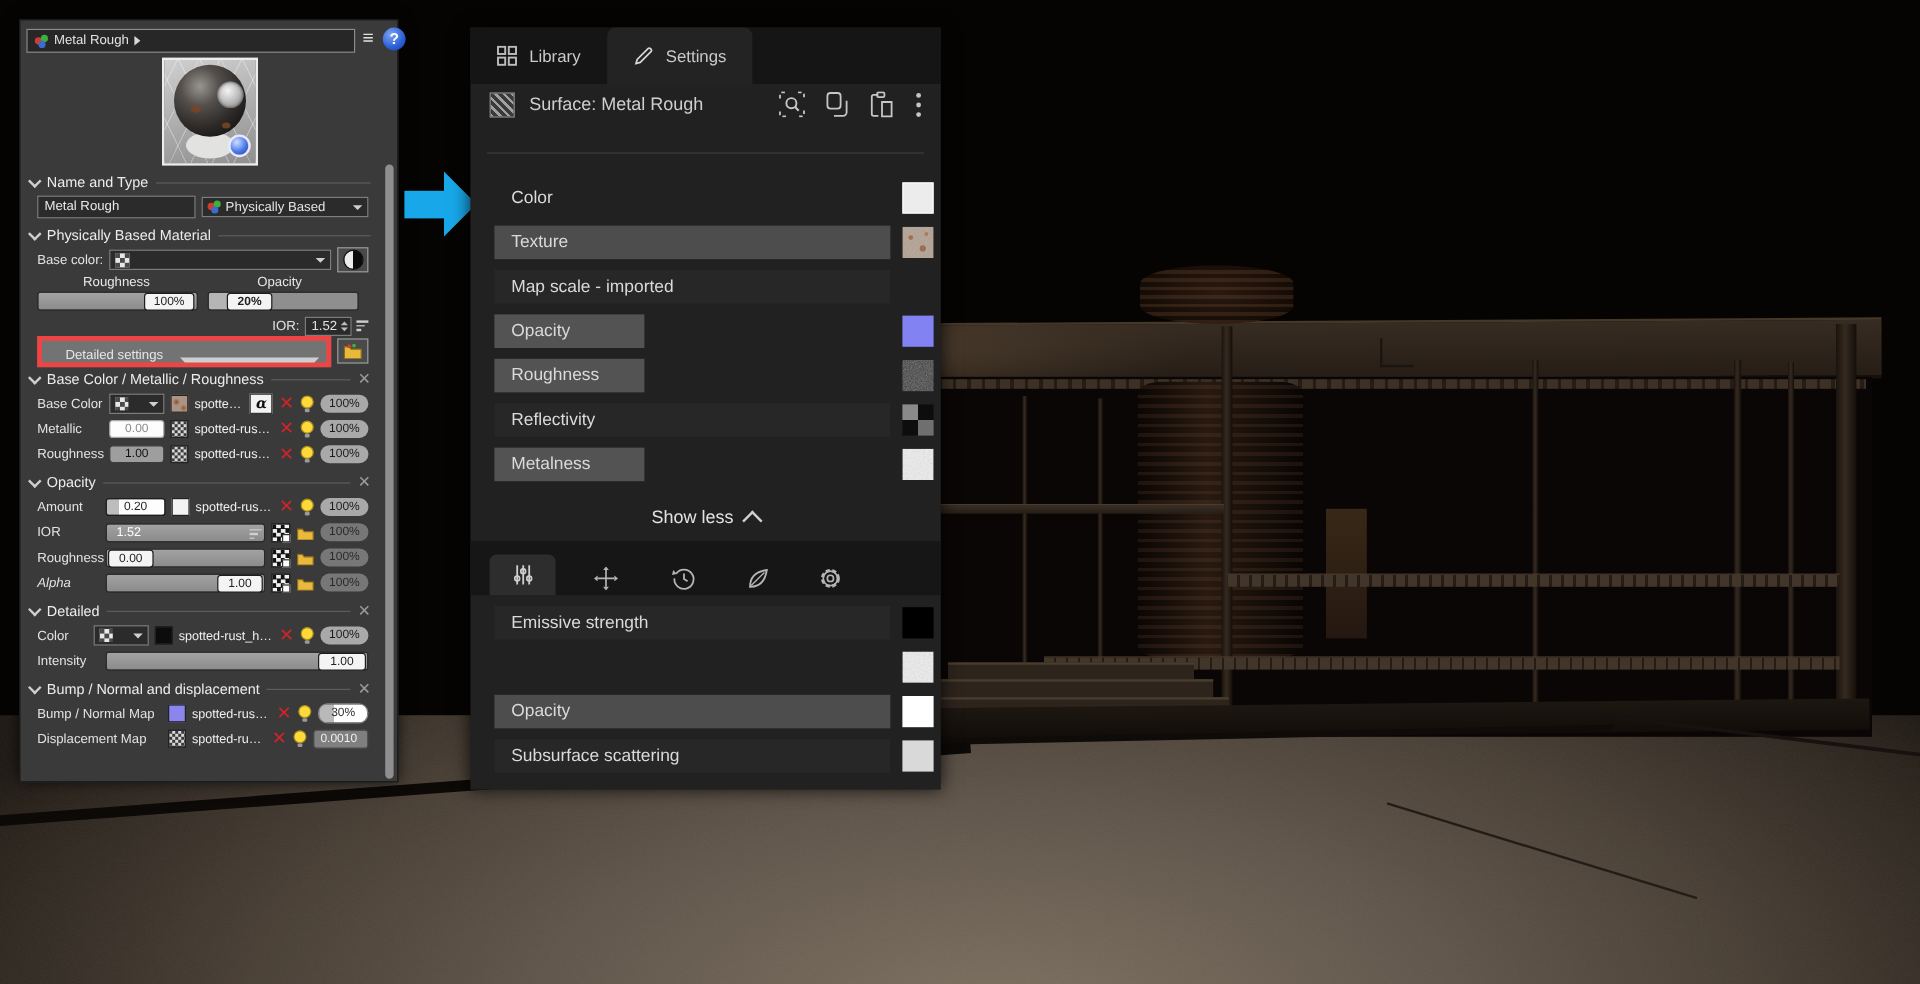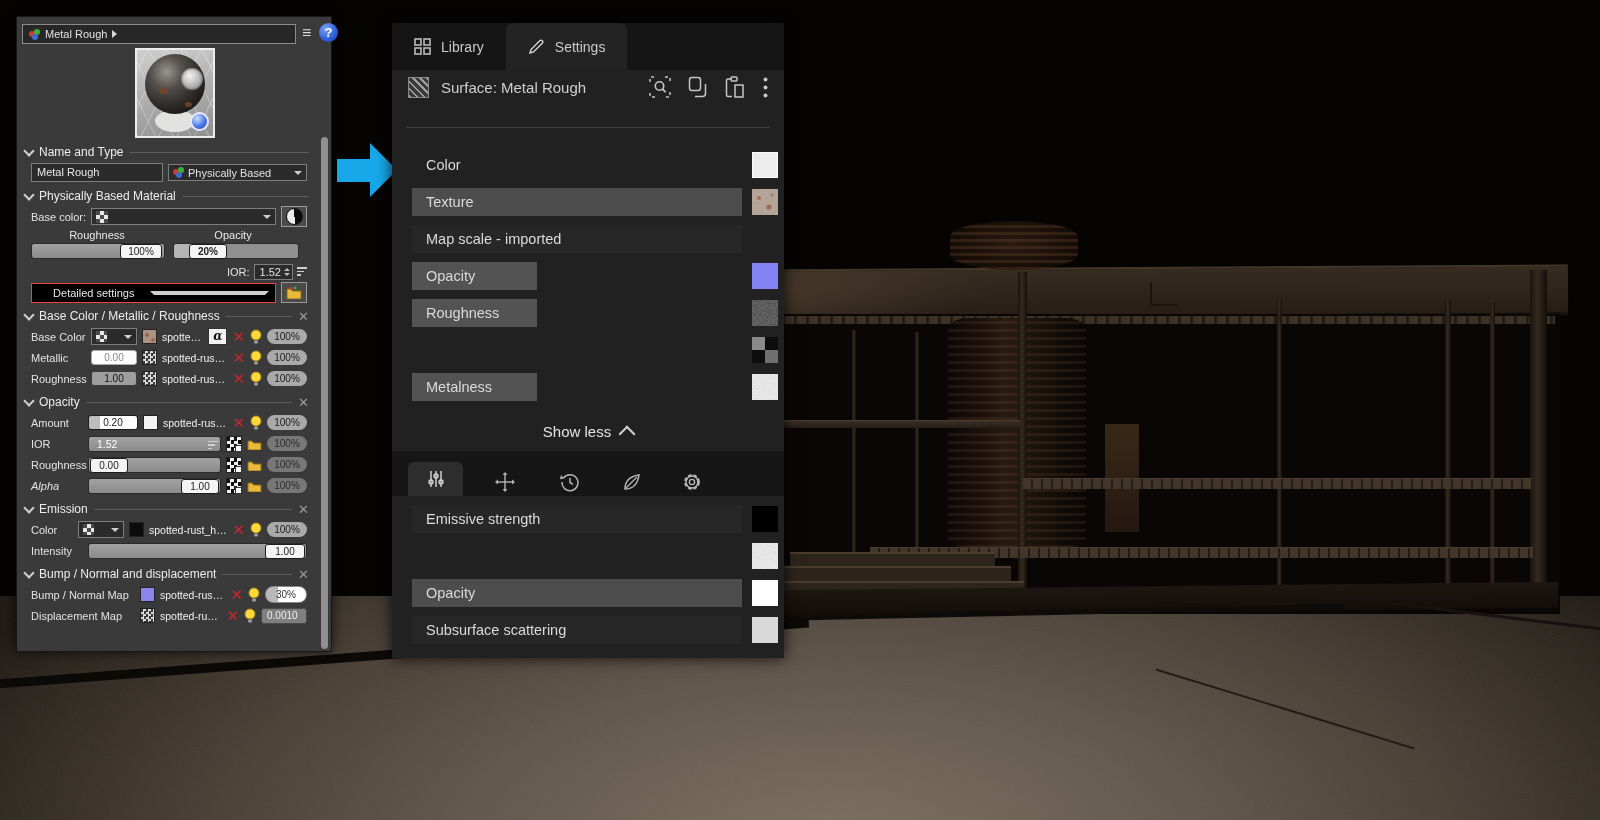--- a/index.html
+++ b/index.html
@@ -103,21 +103,21 @@
   .spin{display:flex;align-items:center;background:#2b2b2b;border:1px solid #7d7d7d;height:14px;padding:0 2px 0 5px;gap:3px;}
   .spin .arrows{display:flex;flex-direction:column;gap:2px;}
   .tri-u{width:0;height:0;border-bottom:3px solid #bbb;border-left:3px solid transparent;border-right:3px solid transparent;}
   .tri-d{width:0;height:0;border-top:3px solid #bbb;border-left:3px solid transparent;border-right:3px solid transparent;}
   .sort-ic{display:inline-block;width:10px;flex:none;}
   .sort-ic b{display:block;height:1.5px;background:#cfcfcf;margin:2px 0;}
   .sort-ic b:nth-child(2){width:70%;}
   .sort-ic b:nth-child(3){width:40%;}
   .chkadd{width:14px;height:14px;position:relative;flex:none;background:repeating-conic-gradient(#f0f0f0 0% 25%, #111 0% 50%);background-size:7px 7px;border:1px solid #222;}
   .chkadd i{position:absolute;right:-1px;bottom:-1px;width:5px;height:5px;background:#fff;border:1px solid #333;}
-  .dsbtn{display:flex;align-items:center;background:#000000;border:1px solid #ef4444;height:18px;padding:0 6px;}
+  .dsbtn{display:flex;align-items:flex-end;background:#737373;border:4px solid #ef4444;height:18px;padding:0 6px;}
   .dsbtn span{flex:1;text-align:center;color:#e6e6e6;}
   .toolbtn{background:#4a4a4a;border:1px solid #9a9a9a;height:19px;width:24px;display:flex;align-items:center;justify-content:center;flex:none;}
   .halfcirc{width:15px;height:15px;border-radius:50%;border:1px solid #111;background:conic-gradient(#0c0c0c 0 50%, #ececec 0);}
 
   
   .arrow-shaft{position:absolute;left:337px;top:159px;width:33px;height:23px;background:#18a8e9;}
   .arrow-head{position:absolute;left:370px;top:143px;width:0;height:0;
       border-top:27px solid transparent;border-bottom:27px solid transparent;border-left:27px solid #18a8e9;}
 
   
@@ -412,21 +412,21 @@
         <svg width="15" height="12" class="ic">
             <path d="M1 3 h4 l1.5 2 H14 v7 H1z" fill="#e9b93b" stroke="#8a6d1c"></path>
           </svg>
         <span class="pill dis">100%</span>
       </div>
     </div>
 
     <div class="sec">
       <div class="sec-h">
           <span class="chev-d"></span>
-        <span>Emission</span>
+        <span>Detailed</span>
           <span class="line"></span>
         <span class="sec-x">✕</span>
         </div>
       <div class="lrow">
         <span class="lab" style="width:42px;">Color</span>
         <div class="combo" style="width:46px;">
             <span class="checker" style="width:11px;height:11px;"></span>
             <span style="flex:1;"></span>
             <span class="caret-d"></span>
           </div>
@@ -562,20 +562,23 @@
     <div class="rrow">
       <div class="rbar half">
           <span>Roughness</span>
         </div>
       <svg class="sw">
           <rect width="26" height="26" fill="#3e3e3e"></rect>
           <rect width="26" height="26" filter="url(#nz)" opacity="0.5"></rect>
         </svg>
     </div>
     <div class="rrow">
+      <div class="rbar dark">
+          <span>Reflectivity</span>
+        </div>
       <span class="sw sw-chk"></span>
     </div>
     <div class="rrow">
       <div class="rbar half">
           <span>Metalness</span>
         </div>
       <svg class="sw">
           <rect width="26" height="26" fill="#f0f0f0"></rect>
           <rect width="26" height="26" filter="url(#nz)" opacity="0.38"></rect>
         </svg>

